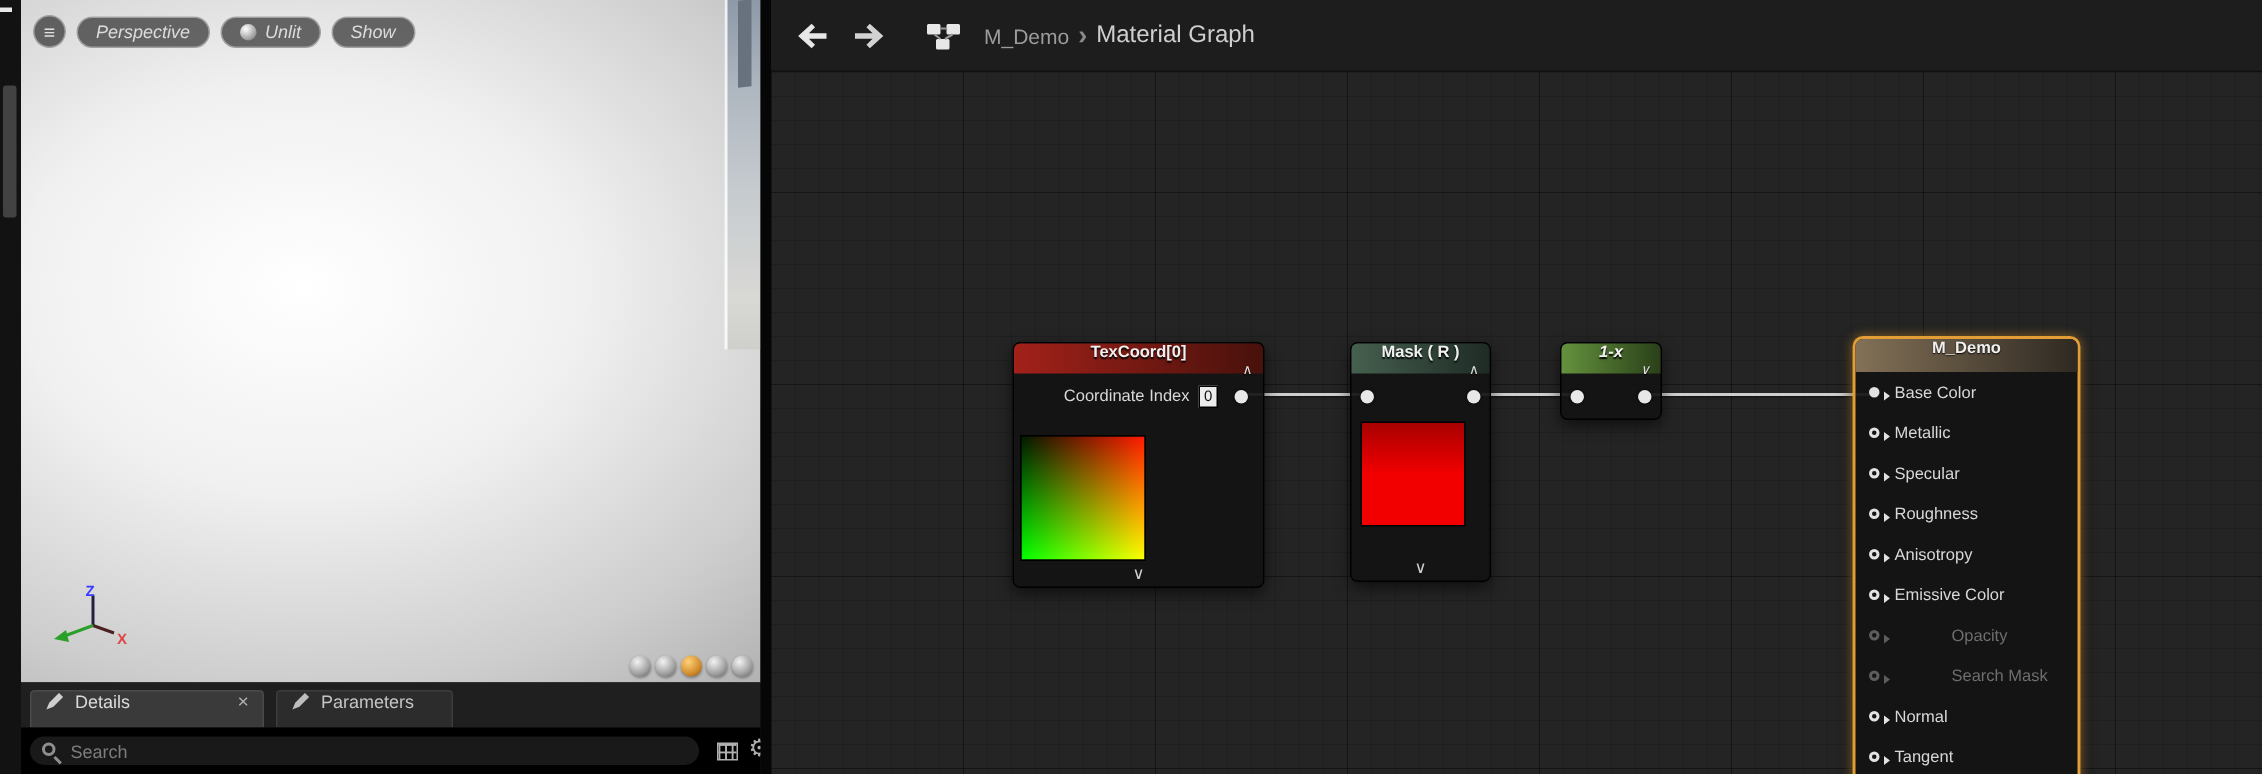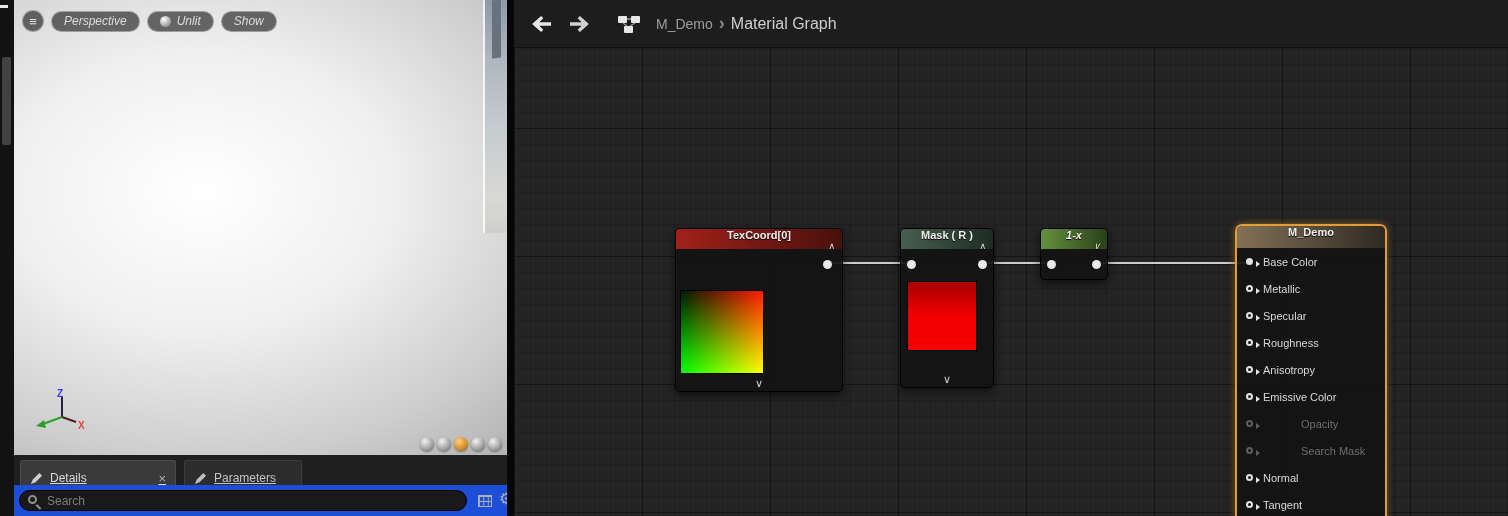--- a/index.html
+++ b/index.html
@@ -26,26 +26,26 @@
     color:#e0e0e0; font-size:13px; display:flex; align-items:center; justify-content:center; }
   .unlit-dot { width:11px; height:11px; border-radius:50%; background:radial-gradient(circle at 35% 30%, #ffffff, #a8a8a8 60%, #6e6e6e); }
 
   .shape-row { position:absolute; right:5px; bottom:4px; display:flex; gap:3px; }
   .shape-btn { width:14px; height:14px; border-radius:50%; background:radial-gradient(circle at 35% 30%, #f2f2f2, #9e9e9e 62%, #585858); box-shadow:0 1px 2px rgba(0,0,0,.4); }
   .shape-btn.active { background:radial-gradient(circle at 35% 30%, #ffd27a, #d08a2a 62%, #7a4a10); }
 
   
   .bottom-panel { position:absolute; left:14px; top:455px; width:493px; height:61px; background:#1f1f1f; }
   .tabbar { position:absolute; left:0; top:0; width:100%; height:30px; background:#1f1f1f; }
-  .tab { position:absolute; top:5px; height:25px; display:flex; align-items:flex-end; gap:7px; padding:0 9px;
-    border:1px solid #4a4a4a; border-bottom:none; border-radius:3px 3px 0 0; font-size:12px; color:#dadada;text-decoration:underline; }
+  .tab { position:absolute; top:5px; height:25px; display:flex; align-items:flex-start; gap:7px; padding:0 9px;
+    border:1px solid #4a4a4a; border-bottom:none; border-radius:3px 3px 0 0; font-size:12px; color:#dadada; }
   .tab.active { left:6px; width:156px; background:#3a3a3a; }
   .tab.inactive { left:170px; width:118px; background:#2c2c2c; border-color:#3c3c3c; color:#c4c4c4; }
   .tab .close { margin-left:auto; color:#b0b0b0; font-size:13px; line-height:13px; }
-  .searchrow { position:absolute; left:0; top:30px; width:100%; height:31px; background:#1d4ed8; }
+  .searchrow { position:absolute; left:0; top:30px; width:100%; height:31px; background:#000000; }
   .search-box { position:absolute; left:5px; top:5px; width:448px; height:21px; background:#191919; border:1px solid #000;
     border-radius:11px; color:#cfcfcf; font-size:12px; padding:0 8px 0 27px; outline:none; }
   .search-box::placeholder { color:#7d7d7d; }
   .mag { position:absolute; left:14px; top:10px; width:9px; height:9px; border:2px solid #8f8f8f; border-radius:50%; }
   .mag::after { content:""; position:absolute; left:7px; top:7px; width:6px; height:2px; background:#8f8f8f; transform:rotate(45deg); transform-origin:0 0; }
   .tbl-icon { position:absolute; left:464px; top:10px; width:14px; height:12px; border:1px solid #b0b0b0;
     background-image:linear-gradient(#b0b0b0 1px,transparent 1px),linear-gradient(90deg,#b0b0b0 1px,transparent 1px);
     background-size:4.4px 5px; }
   .gear-icon { position:absolute; left:485px; top:4px; color:#b0b0b0; font-size:16px; }
 
@@ -208,20 +208,24 @@
 
     <div class="wire" style="left:312px; top:262px; width:86px;"></div>
     <div class="wire" style="left:469px; top:262px; width:69px;"></div>
     <div class="wire" style="left:583px; top:262px; width:152px;"></div>
 
     <div class="gnode n-texcoord">
       <div class="gnode-h">
         <span>TexCoord[0]</span>
         <span class="hicon">∧</span>
       </div>
+      <div class="coord-row">
+        <span>Coordinate Index</span>
+        <span class="idx-box">0</span>
+      </div>
       <span class="dot" style="right:10px; top:31px;"></span>
       <div class="uv-preview"></div>
       <div class="expander">∨</div>
     </div>
 
     <div class="gnode n-mask">
       <div class="gnode-h">
         <span>Mask ( R )</span>
         <span class="hicon">∧</span>
       </div>

